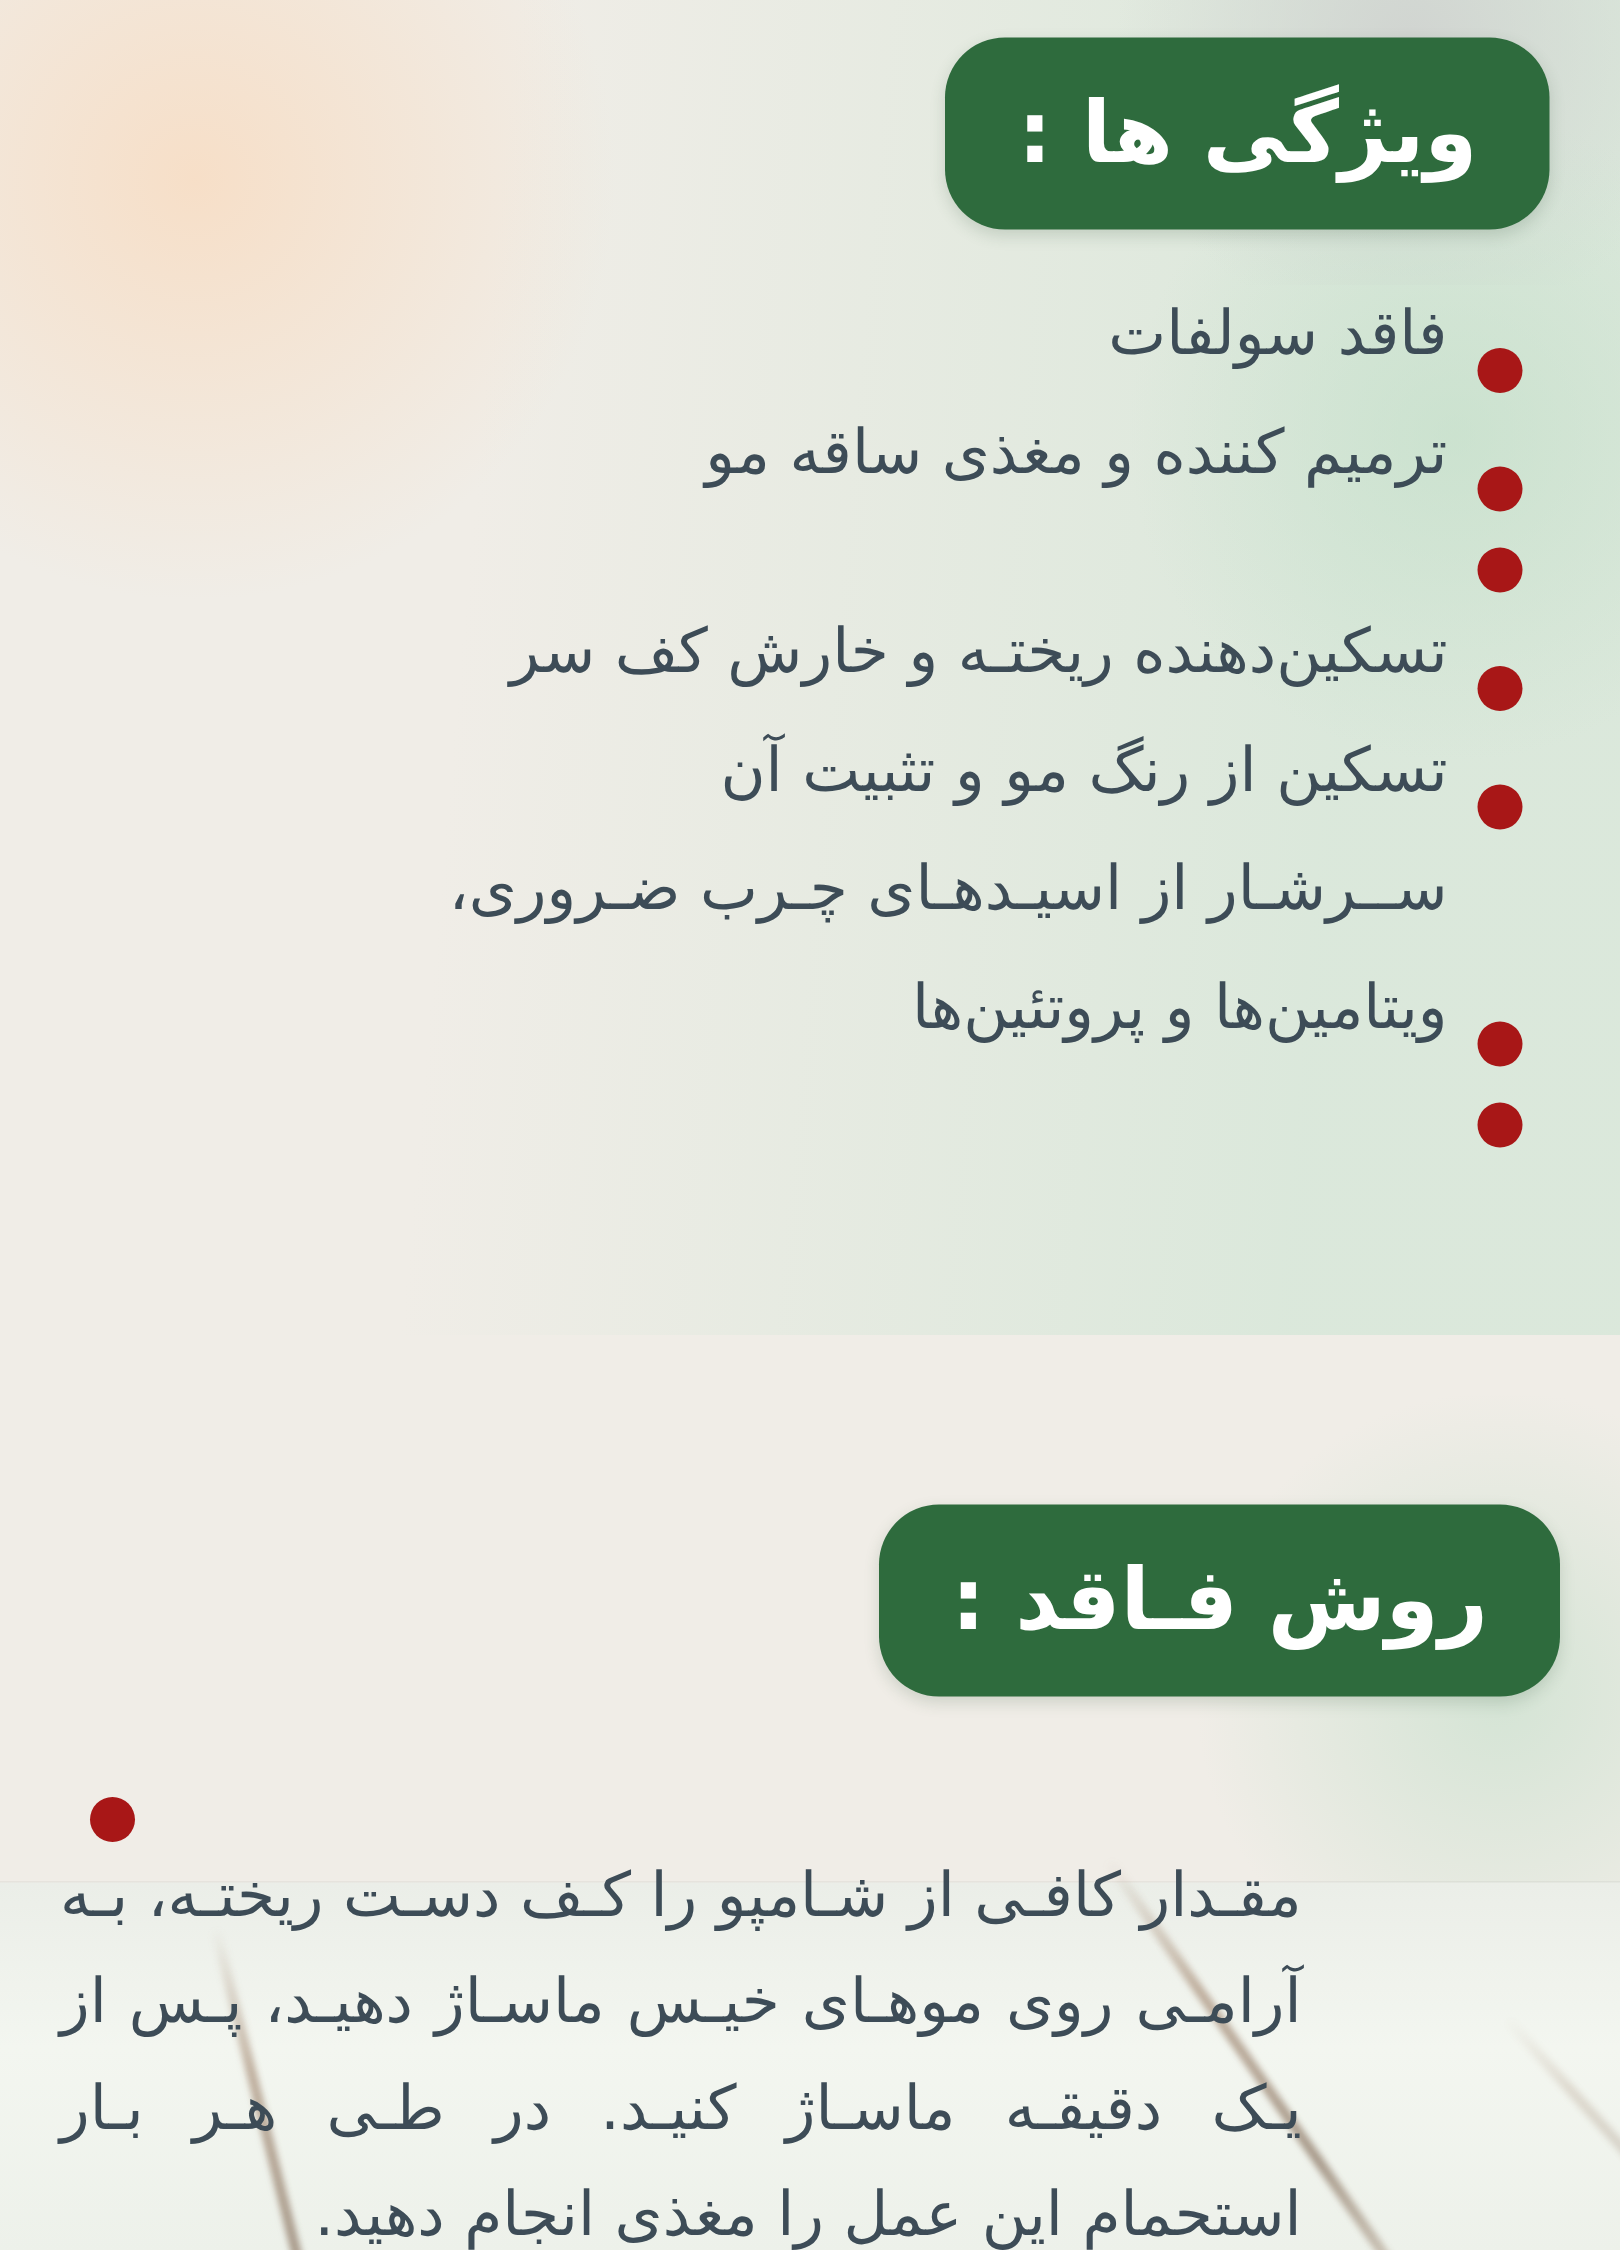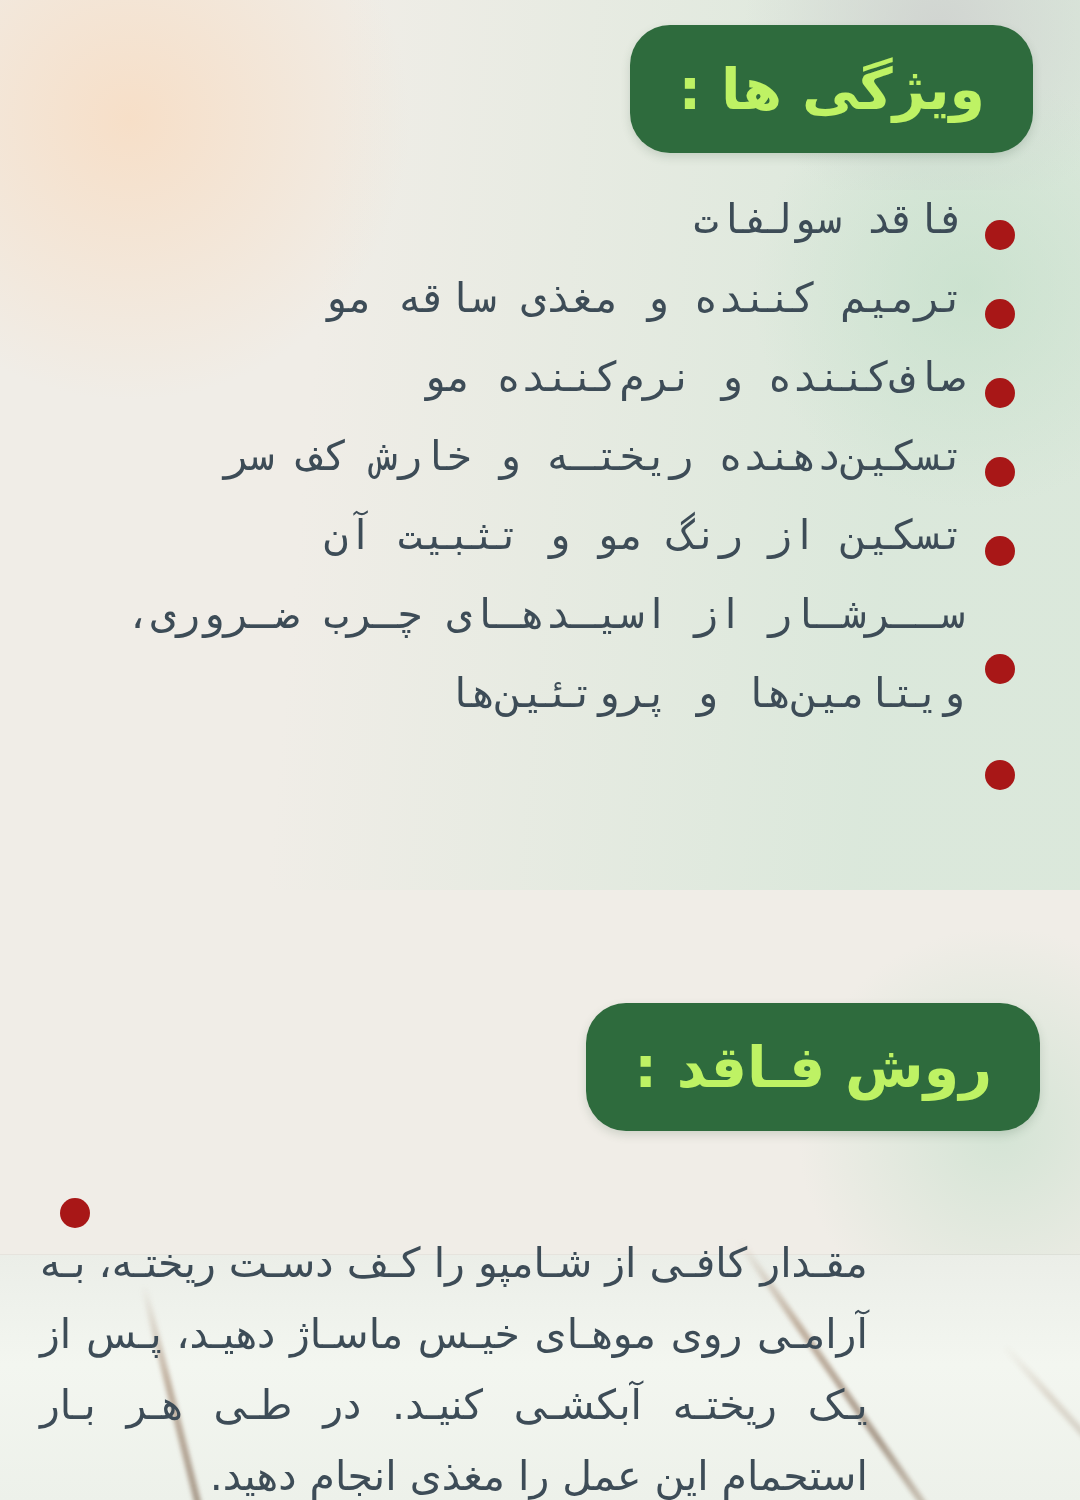--- a/index.html
+++ b/index.html
@@ -62,21 +62,21 @@
   .twig-c { left: 1000px; top: 90px; height: 220px; transform: rotate(-42deg); opacity: 0.4; }
 
   
   .badge {
     display: inline-flex;
     align-items: center;
     height: 128px;
     padding: 0 48px;
     border-radius: 40px;
     background: var(--badge-green, #2e6b3d);
-    color: #bef264;
+    color: #ffffff;
     font-size: 57px;
     font-weight: bold;
     line-height: 1;
     box-shadow: 0 4px 10px rgba(55,90,62,0.18);
   }
   .bullet {
     flex: 0 0 auto;
     width: 30px;
     height: 30px;
     border-radius: 50%;
@@ -92,24 +92,23 @@
     left: 40px;
     z-index: 2;
   }
   .feature-list {
     list-style: none;
     margin: 30px 0 0 0;
     padding: 0 18px 0 0;
   }
   .feature-item {
     display: flex;
-    align-items: center;
+    align-items: flex-end;
     font-size: 41px;
     line-height: 79px;
-    font-family: Liberation Mono, monospace;
   }
   .feature-item .bullet { margin-top: 24px; }
   .feature-item .item-text {
     white-space: pre-line;
     text-align: right;
   }
 
   
   .usage {
     position: absolute;
@@ -162,21 +161,20 @@
       <li class="feature-item">
         <span class="bullet"></span>
         <span class="item-text">فاقد سولفات</span>
       </li>
       <li class="feature-item">
         <span class="bullet"></span>
         <span class="item-text">ترمیم کننده و مغذی ساقه مو</span>
       </li>
       <li class="feature-item">
         <span class="bullet"></span>
-        <span class="item-text">صاف‌کننده و نرم‌کننده مو</span>
       </li>
       <li class="feature-item">
         <span class="bullet"></span>
         <span class="item-text">تسکین‌دهنده ریختـه و خارش کف سر</span>
       </li>
       <li class="feature-item">
         <span class="bullet"></span>
         <span class="item-text">تسکین از رنگ مو و تثبیت آن</span>
       </li>
       <li class="feature-item">
@@ -192,19 +190,19 @@
 
   <section class="usage">
     <div class="badge">
       <span>روش فـاقد :</span>
     </div>
     <div class="usage-body">
       <span class="bullet"></span>
       <div class="usage-text">
         <div class="u-line">مقـدار کافـی از شـامپو را کـف دسـت ریختـه، بـه</div>
         <div class="u-line">آرامـی روی موهـای خیـس ماسـاژ دهیـد، پـس از</div>
-        <div class="u-line">یـک ریختـه آبکشـی کنیـد. در طـی هـر بـار</div>
+        <div class="u-line">یـک دقیقـه ماسـاژ کنیـد. در طـی هـر بـار</div>
         <div class="u-line u-last">استحمام این عمل را مغذی انجام دهید.</div>
       </div>
     </div>
   </section>
 
 </div>
 
 </body></html>

